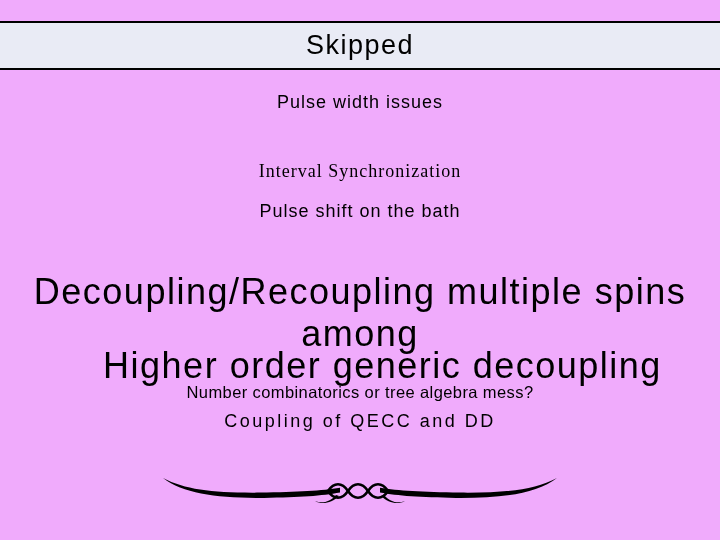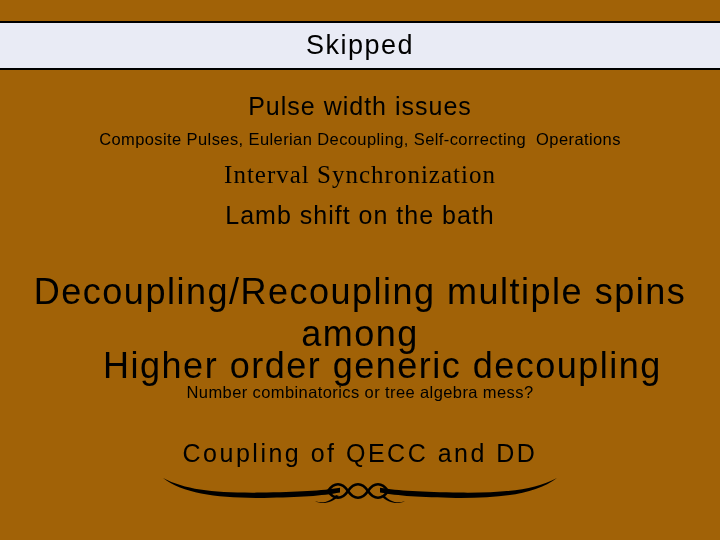--- a/index.html
+++ b/index.html
@@ -6,21 +6,21 @@
   body {
     width: 720px; height: 540px;
     background: #ffffff;
     font-family: "Liberation Sans", sans-serif;
     color: #000000;
     overflow: hidden;
   }
   .slide {
     position: relative;
     width: 720px; height: 540px;
-    background: #a16207;
+    background: #f0abfc;
   }
   .title-bar {
     position: absolute;
     top: 21px; left: 0; right: 0;
     height: 45px;
     background: #e9ebf5;
     border-top: 2px solid #000000;
     border-bottom: 2px solid #000000;
     display: flex;
     align-items: center;
@@ -32,53 +32,52 @@
     font-weight: 400;
   }
   .line {
     position: absolute;
     left: 0; right: 0;
     text-align: center;
     white-space: pre-wrap;
     font-weight: 400;
   }
   .s  { font-size: 16.5px; letter-spacing: 0.4px; }
-  .m  { font-size: 25px;   letter-spacing: 1px; }
+  .m  { font-size: 18px;   letter-spacing: 1px; }
   .l  { font-size: 36px;   letter-spacing: 1.5px; }
   .wide { letter-spacing: 2.5px; }
   .t0  { top: 92px; }
   .t1  { top: 130px; }
   .t2  { top: 161px; font-family: Liberation Serif, serif; }
   .t3  { top: 201px; }
   .t4  { top: 241px; }
   .t5  { top: 271px; }
   .t6  { top: 306px; }
   .t7  { top: 345px; padding-left: 45px; }
   .t8  { top: 383px; }
-  .t9  { top: 411px; margin-top: 28px; }
+  .t9  { top: 411px; }
   .t10 { top: 448px; }
   .flourish {
     position: absolute;
     top: 474px; left: 160px;
     width: 400px; height: 34px;
   }
 </style>
 </head>
 <body>
 
 <div class="slide">
 
   <div class="title-bar">
     <span class="title-text">Skipped</span>
   </div>
 
   <div class="line m t0">Pulse width issues</div>
-  <div class="line s t1">Composite Pulses, Eulerian Decoupling, Self-correcting  Operations</div>
   <div class="line m t2">Interval Synchronization</div>
-  <div class="line m t3">Lamb shift on the bath</div>
+  <div class="line m t3">Pulse shift on the bath</div>
   <div class="line l t5">Decoupling/Recoupling multiple spins among</div>
   <div class="line l t7">Higher order generic decoupling</div>
   <div class="line s t8">Number combinatorics or tree algebra mess?</div>
   <div class="line m wide t9">Coupling of QECC and DD</div>
 
   <svg class="flourish" viewBox="0 0 400 32" xmlns="http://www.w3.org/2000/svg" aria-hidden="true">
 
     <path fill="#000000" d="M3,3 C26,15 54,18 100,17.6 C138,17.2 162,15.6 180,12.8
                              L180,17.6 C162,20.8 140,22.6 104,22.9 C58,23.2 24,19 3,3 Z"></path>
 

